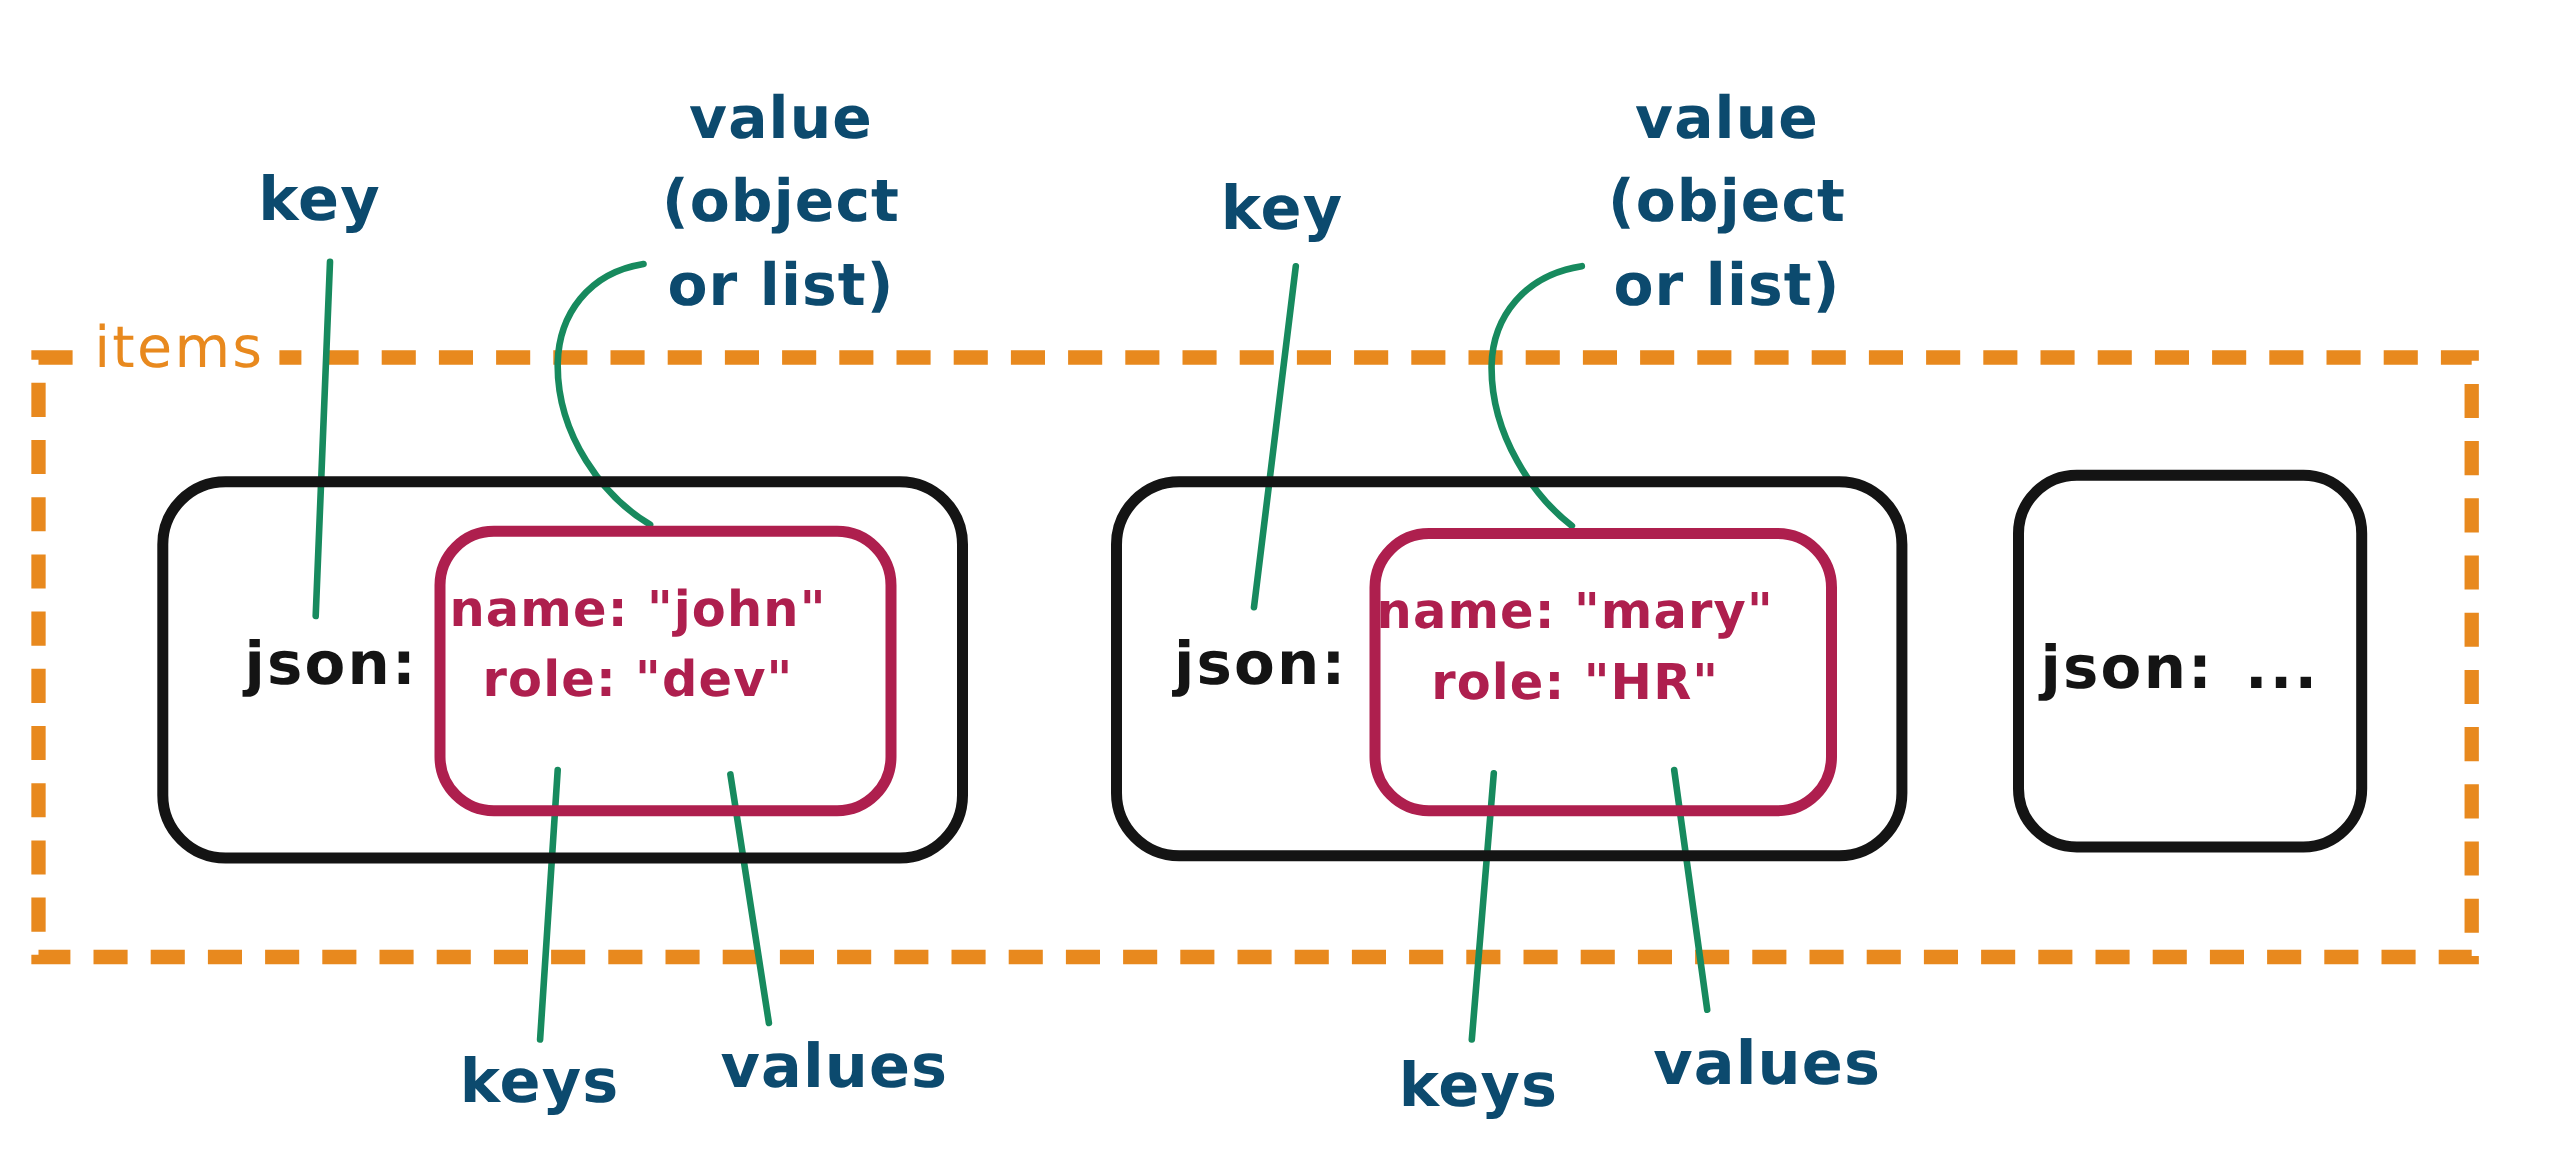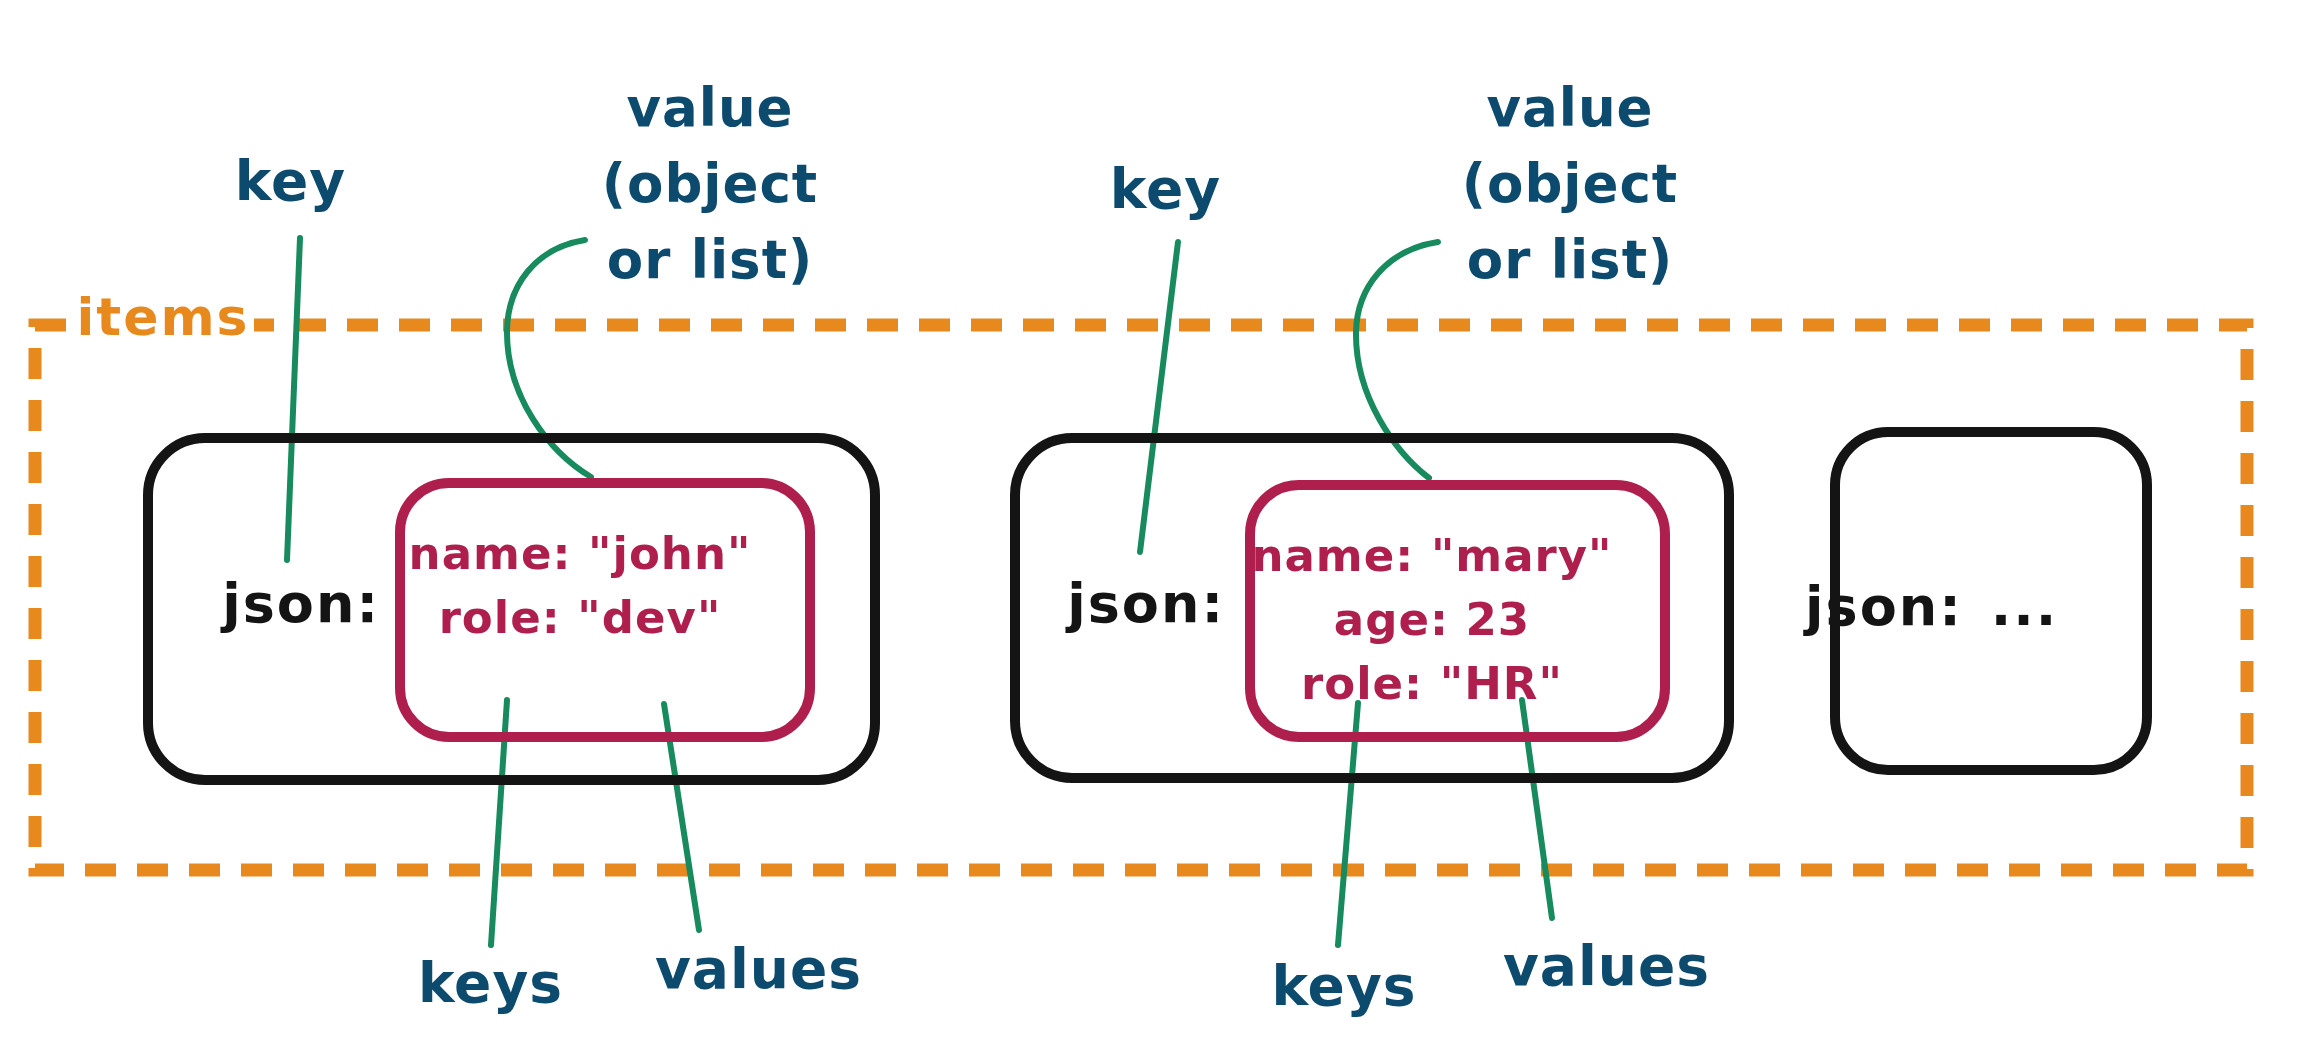--- a/index.html
+++ b/index.html
@@ -24,21 +24,21 @@
   .json-label {
     position:absolute; color:#141414; font-size:54px; font-weight:600;
     text-align:right; letter-spacing:2px; white-space:nowrap;
   }
   .obj-text {
     position:absolute; color:#AE1F4E; font-size:45px; font-weight:600;
     text-align:center; line-height:64px; letter-spacing:1px; white-space:nowrap;
   }
   .items-label {
     position:absolute; left:72px; top:288px; width:182px; height:58px;
-    background:#ffffff; color:#E8891E; font-size:52px; font-weight:700;
+    background:#ffffff; color:#E8891E; font-size:52px; font-weight:400;
     text-align:center; line-height:58px; letter-spacing:2px; z-index:3;
   }
   .ellipsis-gap { margin-left:28px; }
   .lbl { z-index:4; }
 </style>
 </head>
 <body>
 
 <div class="canvas">
 
@@ -78,26 +78,25 @@
   <div class="obj-text" style="left:370px; top:522px; width:420px;">
     <div>name: "john"</div>
     <div>role: "dev"</div>
   </div>
 
   <div class="black-box" style="left:1010px; top:433px; width:724px; height:350px;"></div>
   <div class="json-label" style="left:1050px; top:572px; width:175px;">json:</div>
   <div class="crimson-box" style="left:1245px; top:480px; width:425px; height:262px;"></div>
   <div class="obj-text" style="left:1222px; top:524px; width:420px;">
     <div>name: "mary"</div>
-    <div>age: 23</div>
     <div>role: "HR"</div>
   </div>
 
   <div class="black-box" style="left:1830px; top:427px; width:322px; height:348px; border-radius:58px;"></div>
-  <div class="json-label" style="left:1805px; top:575px; width:250px;">
+  <div class="json-label" style="left:1855px; top:575px; width:250px;">
     <span>json:</span><span class="ellipsis-gap">...</span>
   </div>
 
   <div class="green-label lbl" style="left:408px; top:952px; width:165px;">keys</div>
   <div class="green-label lbl" style="left:655px; top:938px; width:190px;">values</div>
 
   <div class="green-label lbl" style="left:1260px; top:955px; width:168px;">keys</div>
   <div class="green-label lbl" style="left:1503px; top:935px; width:195px;">values</div>
 
 </div>

